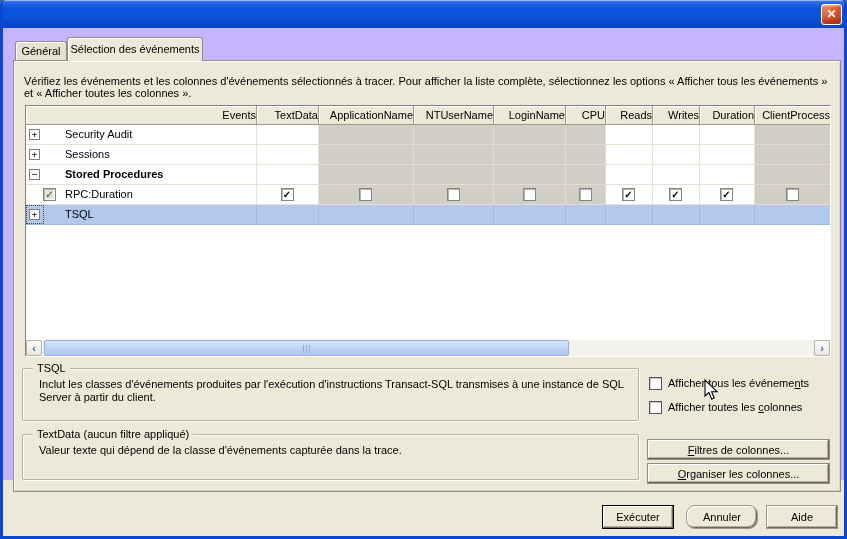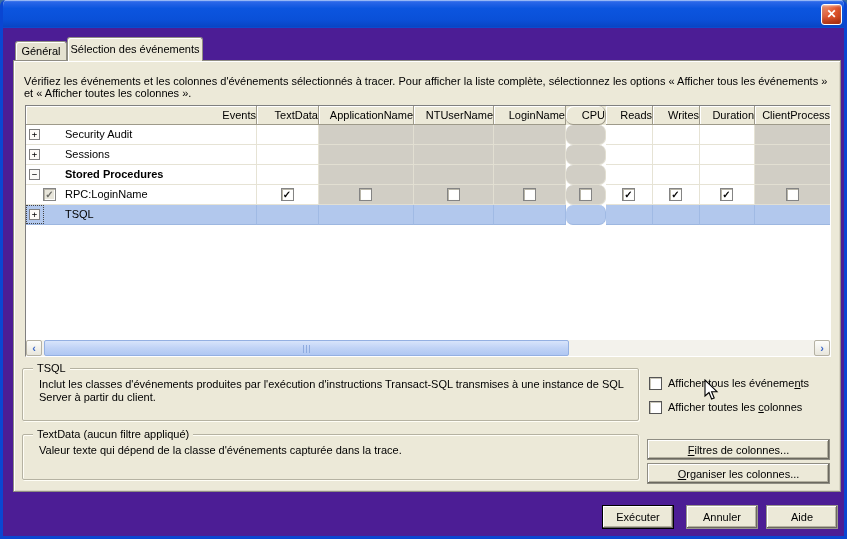--- a/index.html
+++ b/index.html
@@ -26,21 +26,21 @@
   }
   .close-btn {
     position:absolute; right:5px; top:4px; width:21px; height:21px;
     background:linear-gradient(135deg,#f0a080 0%,#e35b33 45%,#c83c16 100%);
     border:1px solid #fff; border-radius:3px;
     color:#fff; font-size:12px; font-weight:bold; text-align:center; line-height:19px;
     box-shadow:inset 0 -4px 5px rgba(120,20,0,.45), inset 0 1px 2px rgba(255,255,255,.6);
     cursor:default;
   }
 
-  .dlg-body { position:absolute; left:0; top:28px; width:841px; height:508px; background:#4c1d95; }
+  .dlg-body { position:absolute; left:0; top:28px; width:841px; height:452px; background:#c4b5fd; }
 
   
   .tab {
     position:absolute; background:#ece9d8; text-align:center;
     border:1px solid #8f8d83; border-bottom:none; border-radius:3px 3px 0 0;
     box-shadow:inset 1px 1px 0 #fff;
   }
   .tab-inactive { left:12px; top:13px; width:52px; height:19px; line-height:19px; background:#e4e1d0; }
   .tab-active   { left:64px; top:9px;  width:136px; height:24px; line-height:22px; z-index:3; }
 
@@ -67,21 +67,21 @@
   .grid-row { display:flex; height:20px; }
   .gcell {
     height:20px; flex:0 0 auto; position:relative;
     border-right:1px solid #e6e3d5; border-bottom:1px solid #e6e3d5;
   }
   .bg-white { background:#fff; }
   .bg-gray  { background:#d1cec5; border-right-color:#e2dfd2; border-bottom-color:#e2dfd2; }
   .bg-sel   { background:#b2c8ed; border-right-color:#a0bae4; border-bottom-color:#9db7e0; }
 
   .c-events { width:231px; } .c-textdata { width:62px; } .c-app { width:95px; }
-  .c-ntuser { width:80px; } .c-login { width:72px; } .c-cpu { width:40px;border-radius:7px; }
+  .c-ntuser { width:80px; } .c-login { width:72px; } .c-cpu { width:40px; }
   .c-reads { width:47px; } .c-writes { width:47px; } .c-duration { width:55px; }
   .c-client { width:75px; flex:1 1 auto; border-right:none; }
 
   .expander {
     position:absolute; left:3px; top:4px; width:11px; height:11px;
     background:#fcfbf7; border:1px solid #7f7f7f;
     font-family:"DejaVu Sans Mono", monospace; font-size:9px; line-height:9px; text-align:center;
   }
   .focus-rect { position:absolute; left:0; top:0; width:18px; height:19px; outline:1px dotted #444; outline-offset:-1px; }
   .row-label { position:absolute; left:39px; top:3px; white-space:nowrap; }
@@ -149,21 +149,21 @@
   .btn-filters { top:378px; } .btn-organize { top:402px; }
 
   
   .foot-btn {
     position:absolute; top:477px; width:72px; height:24px;
     background:#ece9d8; text-align:center; line-height:22px;
     box-shadow:inset -1px -1px 0 #6b695f, inset 1px 1px 0 #ffffff, inset -2px -2px 0 #b3b0a0;
     border:1px solid #9a988c; cursor:default;
   }
   .btn-exec { left:599px; border:1px solid #000; }
-  .btn-cancel { left:683px; }
+  .btn-cancel { left:683px;border-radius:9px; }
   .btn-help { left:763px; }
 
   u { text-decoration:underline; }
 
   #cursor { position:absolute; left:701px; top:379px; z-index:10; }
 </style>
 </head>
 <body>
 
 <div id="window">
@@ -244,21 +244,21 @@
           <div class="gcell c-cpu bg-gray"></div>
           <div class="gcell c-reads bg-white"></div>
           <div class="gcell c-writes bg-white"></div>
           <div class="gcell c-duration bg-white"></div>
           <div class="gcell c-client bg-gray"></div>
         </div>
 
         <div class="grid-row">
           <div class="gcell c-events bg-white">
             <span class="cb events-cb gray-checked"></span>
-            <span class="row-label">RPC:LoginName</span>
+            <span class="row-label">RPC:Duration</span>
           </div>
           <div class="gcell c-textdata bg-white">
               <span class="cb center checked"></span>
             </div>
           <div class="gcell c-app bg-gray">
               <span class="cb center"></span>
             </div>
           <div class="gcell c-ntuser bg-gray">
               <span class="cb center"></span>
             </div>

